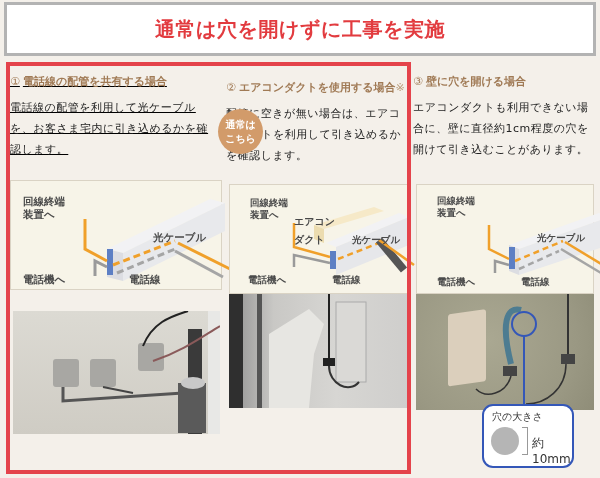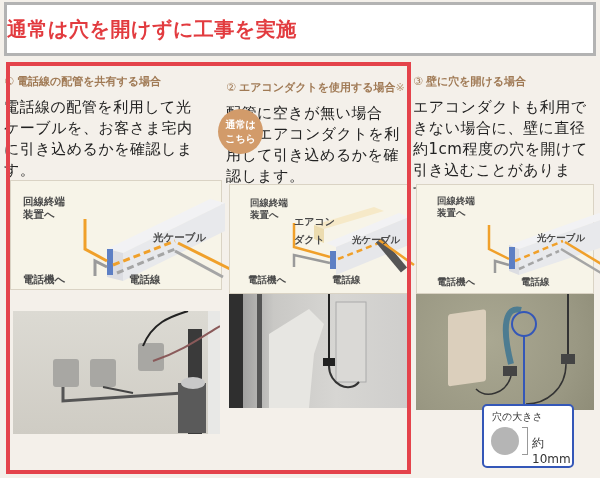--- a/index.html
+++ b/index.html
@@ -1,49 +1,49 @@
 <!DOCTYPE html>
 <html><head>
 <meta charset="utf-8">
 <style>
   * { box-sizing: border-box; margin: 0; padding: 0; }
   html, body { width: 600px; height: 478px; overflow: hidden; background: #f4f0ea; font-family: "DejaVu Sans", "Liberation Sans", sans-serif; }
   .page { position: relative; width: 600px; height: 478px; background: #f4f0ea; }
 
-  .banner { position: absolute; left: 4px; top: 2px; width: 592px; height: 54px; background: #fff; border: 3px solid #b3b3b3; display: flex; align-items: center; }
+  .banner { position: absolute; left: 4px; top: 2px; width: 592px; height: 54px; background: #fff; border: 3px solid #b3b3b3; display: flex; align-items: center; justify-content: center; }
   .banner-title { color: #e23b3f; font-size: 20px; font-weight: bold; letter-spacing: 0.5px; }
 
   .highlight { position: absolute; left: 6px; top: 62px; width: 405px; height: 412px; border: 4px solid #e4434b; pointer-events: none; z-index: 5; }
 
   .col { position: absolute; top: 66px; }
-  .col1 { left: 4px; width: 210px; }
+  .col1 { left: 10px; width: 210px; text-decoration: underline; }
   .col2 { left: 226px; width: 181px; margin-top: 6px; }
   .col3 { left: 413px; width: 183px; }
 
   .col-heading { font-size: 11px; font-weight: bold; color: #a07a55; margin-top: 8px; height: 16px; white-space: nowrap; }
   .col-heading .num { font-weight: normal; margin-right: 3px; }
   .col-heading .mark { font-weight: normal; color: #b89a78; }
-  .col-body { font-size: 15px; line-height: 21px; color: #222; margin-top: 7px; letter-spacing: 0.5px; }
+  .col-body { font-size: 11px; line-height: 21px; color: #222; margin-top: 7px; letter-spacing: 0.5px; }
 
   .badge { position: absolute; left: 218px; top: 109px; width: 45px; height: 45px; border-radius: 50%; background: #d29b6a; color: #fff; font-size: 10px; font-weight: bold; line-height: 14px; display: flex; flex-direction: column; align-items: center; justify-content: center; z-index: 3; }
 
   .diagram { position: absolute; background: #f7f4e8; border: 1px solid #dad3c4; padding-left: 24px; }
   .d1 { left: 10px; top: 180px; width: 212px; height: 110px; }
   .d2 { left: 229px; top: 184px; width: 179px; height: 110px; }
   .d3 { left: 416px; top: 184px; width: 178px; height: 110px; }
   .dlabel { position: absolute; font-size: 10.5px; font-weight: bold; color: #4a4a4a; line-height: 13px; white-space: nowrap; }
 
   .photo { position: absolute; overflow: hidden; }
   .p1 { left: 13px; top: 311px; width: 207px; height: 123px; background: linear-gradient(180deg,#dcdad3 0%,#cfccc4 100%); }
   .p2 { left: 229px; top: 294px; width: 179px; height: 114px; background: linear-gradient(90deg,#8f8f8f 0%,#c9c8c5 25%,#d7d6d3 60%,#cfcecc 100%); }
   .p3 { left: 416px; top: 294px; width: 178px; height: 116px; background: radial-gradient(circle at 40% 40%,#aaa892 0%,#9a9883 70%,#8f8d78 100%); }
 
   .note { position: absolute; left: 230px; top: 410px; width: 178px; font-size: 10.5px; line-height: 15px; color: #222; letter-spacing: 0.3px; }
 
-  .callout { position: absolute; left: 482px; top: 404px; width: 92px; height: 64px; background: #fff; border: 2px solid #3457b8; border-radius: 5px; z-index: 4; }
+  .callout { position: absolute; left: 482px; top: 404px; width: 92px; height: 64px; background: #fff; border: 2px solid #3457b8; border-radius: 11px; z-index: 4; }
   .callout-title { position: absolute; left: 8px; top: 4px; font-size: 10px; color: #333; }
   .callout-circle { position: absolute; left: 7px; top: 21px; width: 28px; height: 28px; border-radius: 50%; background: #b5b5b5; }
   .callout-size { position: absolute; left: 48px; top: 29px; font-size: 12px; color: #333; }
   .callout-bracket { position: absolute; left: 38px; top: 21px; width: 6px; height: 28px; border-top: 1px solid #999; border-bottom: 1px solid #999; border-right: 1px solid #999; }
 </style>
 </head>
 <body>
 
 <div class="page">
 

